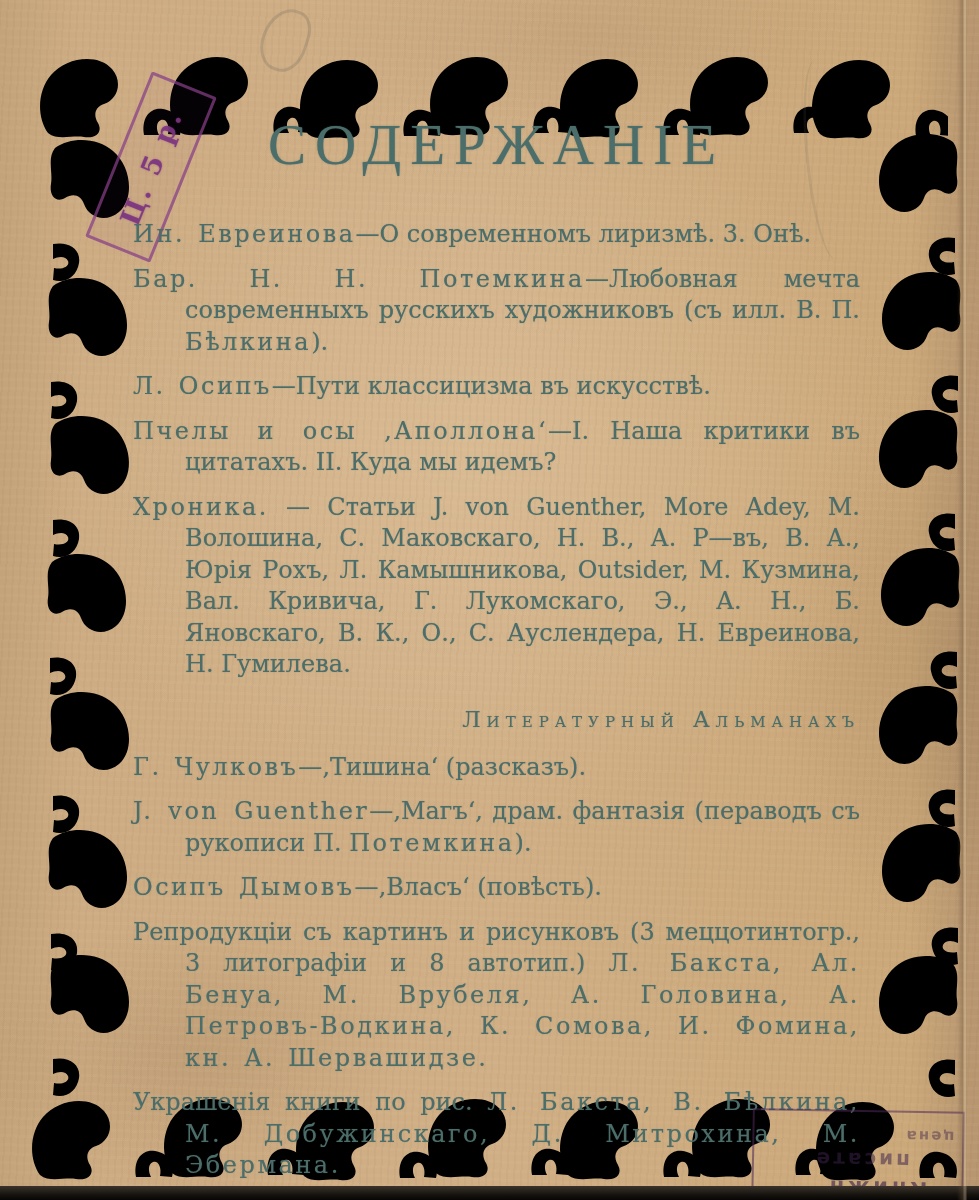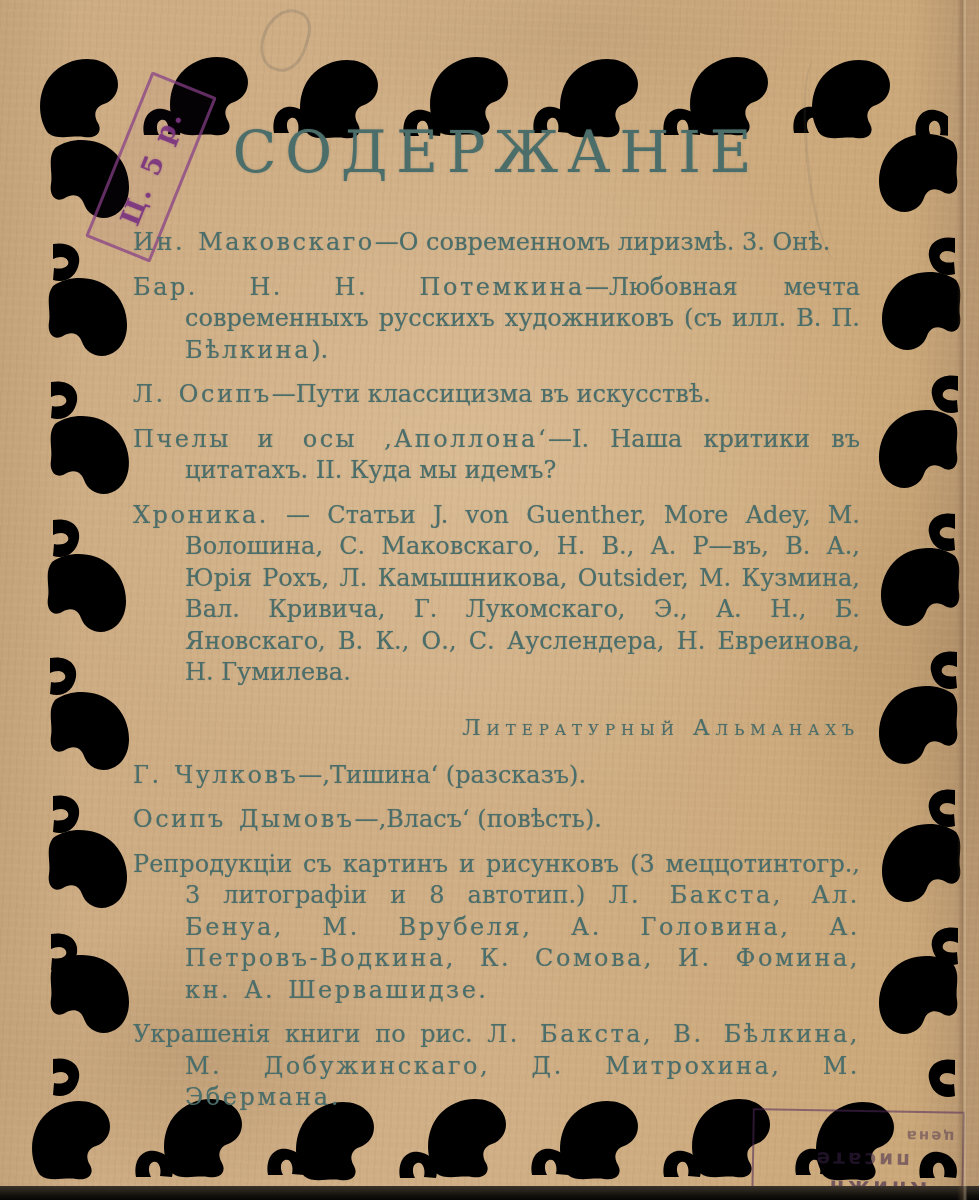--- a/index.html
+++ b/index.html
@@ -57,23 +57,24 @@
   .stamp-shop .l3{position:absolute; left:8px; top:64px;  font-size:15px; letter-spacing:2px; opacity:.7;}
   
   .smudge1{position:absolute; left:262px; top:8px; width:40px; height:58px;
     border:3px solid rgba(90,90,85,.22); border-radius:60% 40% 50% 50%;
     transform:rotate(18deg);}
   .smudge2{position:absolute; left:806px; top:60px; width:36px; height:200px;
     border-left:3px solid rgba(100,100,95,.14); border-radius:50%; transform:rotate(-6deg);}
   
   .content{position:absolute; left:133px; top:112px; width:727px; color:var(--ink,#4c6e6a);}
   .title{
-    margin:7px 0 42px 0; text-align:center;
+    margin:0 0 42px 0; text-align:center;
     font-size:57px; font-weight:normal; letter-spacing:9px;
     text-shadow:0 0 1.5px rgba(70,102,98,.6);
+    font-family:Liberation Serif, serif;
   }
   .entry{
     margin:0 0 13px 0; padding-left:52px; text-indent:-52px;
     font-size:24px; line-height:31.5px; text-align:justify;
     text-shadow:0 0 1px rgba(70,102,98,.5);
   }
   .entry .sp{letter-spacing:2.5px; word-spacing:3px;}
   .sec-header{
     margin:26px 0 20px 0; text-align:right;
     font-variant:small-caps; font-size:22px; letter-spacing:6px;
@@ -139,27 +140,28 @@
   <div class="smudge1"></div>
   <div class="smudge2"></div>
 
   <div class="stamp-price">
     <span>Ц. 5 р.</span>
   </div>
 
   <div class="content">
     <h1 class="title">СОДЕРЖАНІЕ</h1>
     <div id="toc">
-        <p class="entry"><span class="sp">Ин. Маковскаго</span><span>—О современномъ лиризмѣ. 3. Онѣ.</span></p>
+        <p class="entry"><span class="sp">Ин. Евреинова</span><span>—О современномъ лиризмѣ. 3. Онѣ.</span></p>
         <p class="entry"><span class="sp">Бар. Н. Н. Потемкина</span><span>—Любовная мечта современныхъ русскихъ художниковъ (съ илл. В. П. </span><span class="sp">Бѣлкина</span><span>).</span></p>
         <p class="entry"><span class="sp">Л. Осипъ</span><span>—Пути классицизма въ искусствѣ.</span></p>
         <p class="entry"><span class="sp">Пчелы и осы ‚Аполлона‘</span><span>—I. Наша критики въ цитатахъ. II. Куда мы идемъ?</span></p>
         <p class="entry"><span class="sp">Хроника.</span><span> — Статьи J. von Guenther, More Adey, М. Волошина, С. Маковскаго, Н. В., А. Р—въ, В. А., Юрія Рохъ, Л. Камышникова, Outsider, М. Кузмина, Вал. Кривича, Г. Лукомскаго, Э., А. Н., Б. Яновскаго, В. К., О., С. Ауслендера, Н. Евреинова, Н. Гумилева.</span></p>
         <div class="sec-header">Литературный Альманахъ</div>
         <p class="entry"><span class="sp">Г. Чулковъ</span><span>—‚Тишина‘ (разсказъ).</span></p>
+        <p class="entry"><span class="sp">J. von Guenther</span><span>—‚Магъ‘, драм. фантазія (пераводъ съ рукописи П. </span><span class="sp">Потемкина</span><span>).</span></p>
         <p class="entry"><span class="sp">Осипъ Дымовъ</span><span>—‚Власъ‘ (повѣсть).</span></p>
         <p class="entry"><span>Репродукціи съ картинъ и рисунковъ (3 меццотинтогр., 3 литографіи и 8 автотип.) </span><span class="sp">Л. Бакста, Ал. Бенуа, М. Врубеля, А. Головина, А. Петровъ-Водкина, К. Сомова, И. Фомина, кн. А. Шервашидзе.</span></p>
         <p class="entry"><span>Украшенія книги по рис. </span><span class="sp">Л. Бакста, В. Бѣлкина, М. Добужинскаго, Д. Митрохина, М. Эбермана.</span></p>
       </div>
   </div>
 
   <div class="stamp-shop">
     <div class="l1">Книжн</div>
     <div class="l2">писате</div>
     <div class="l3">цена</div>

